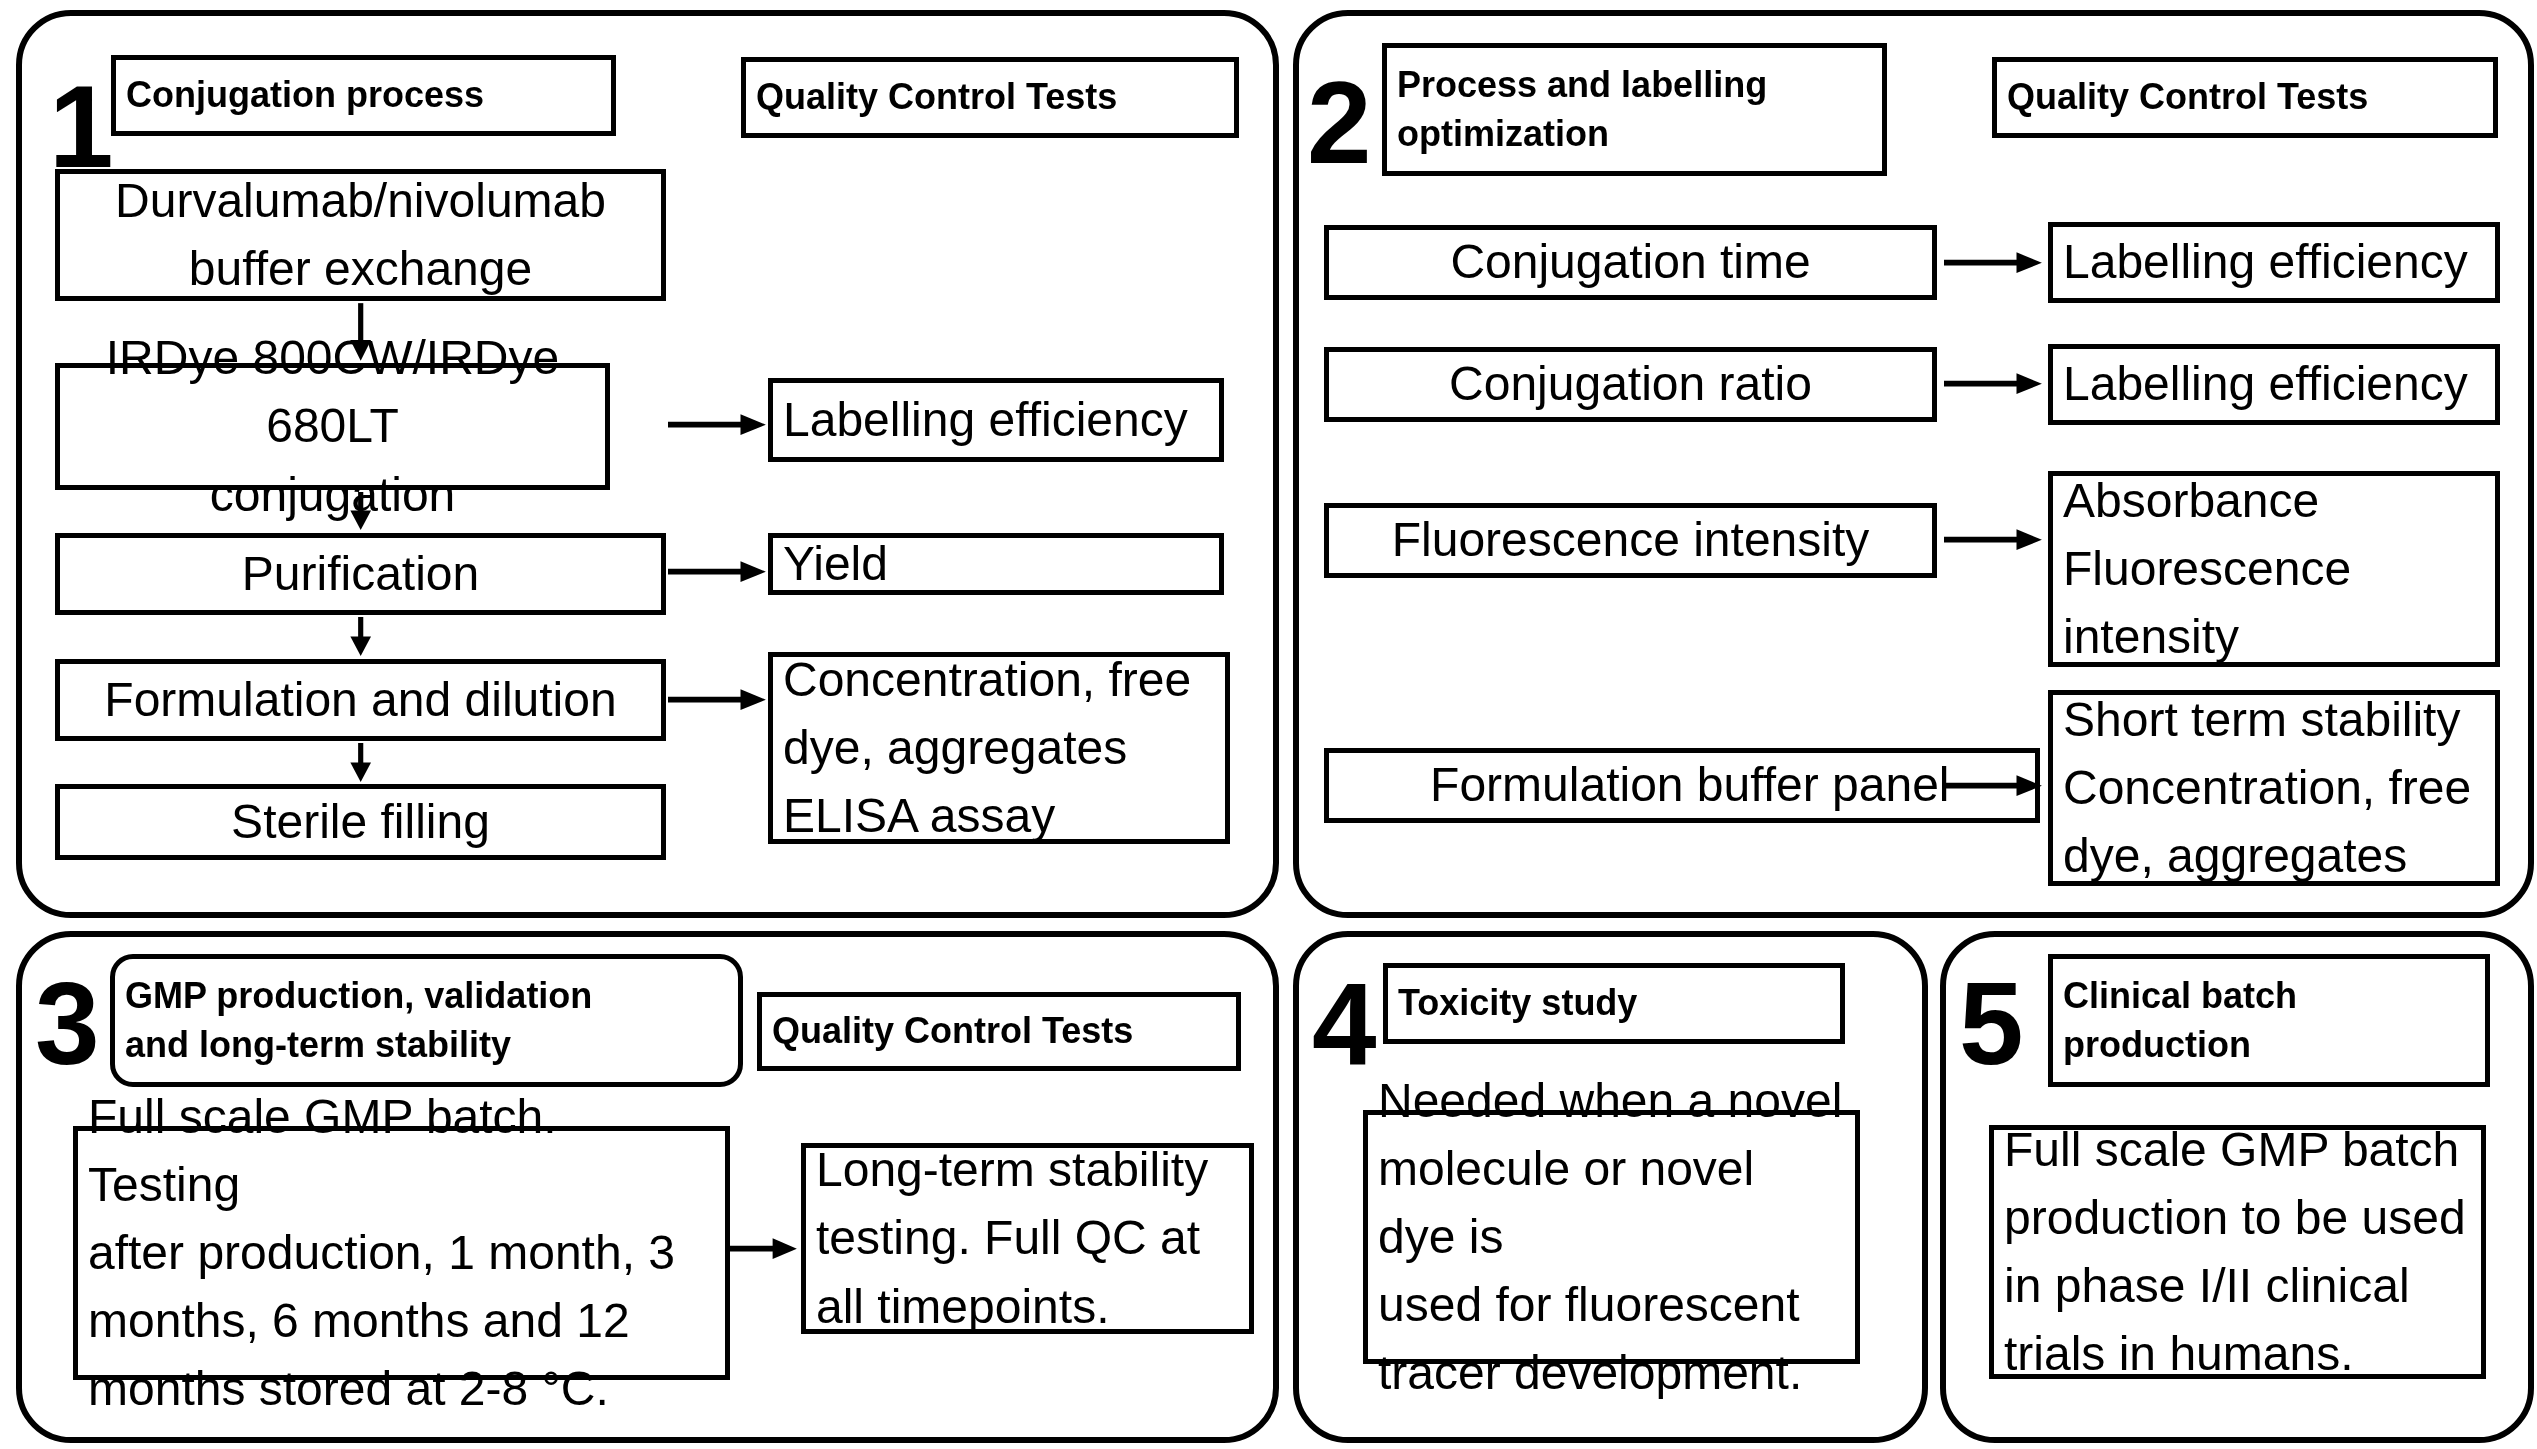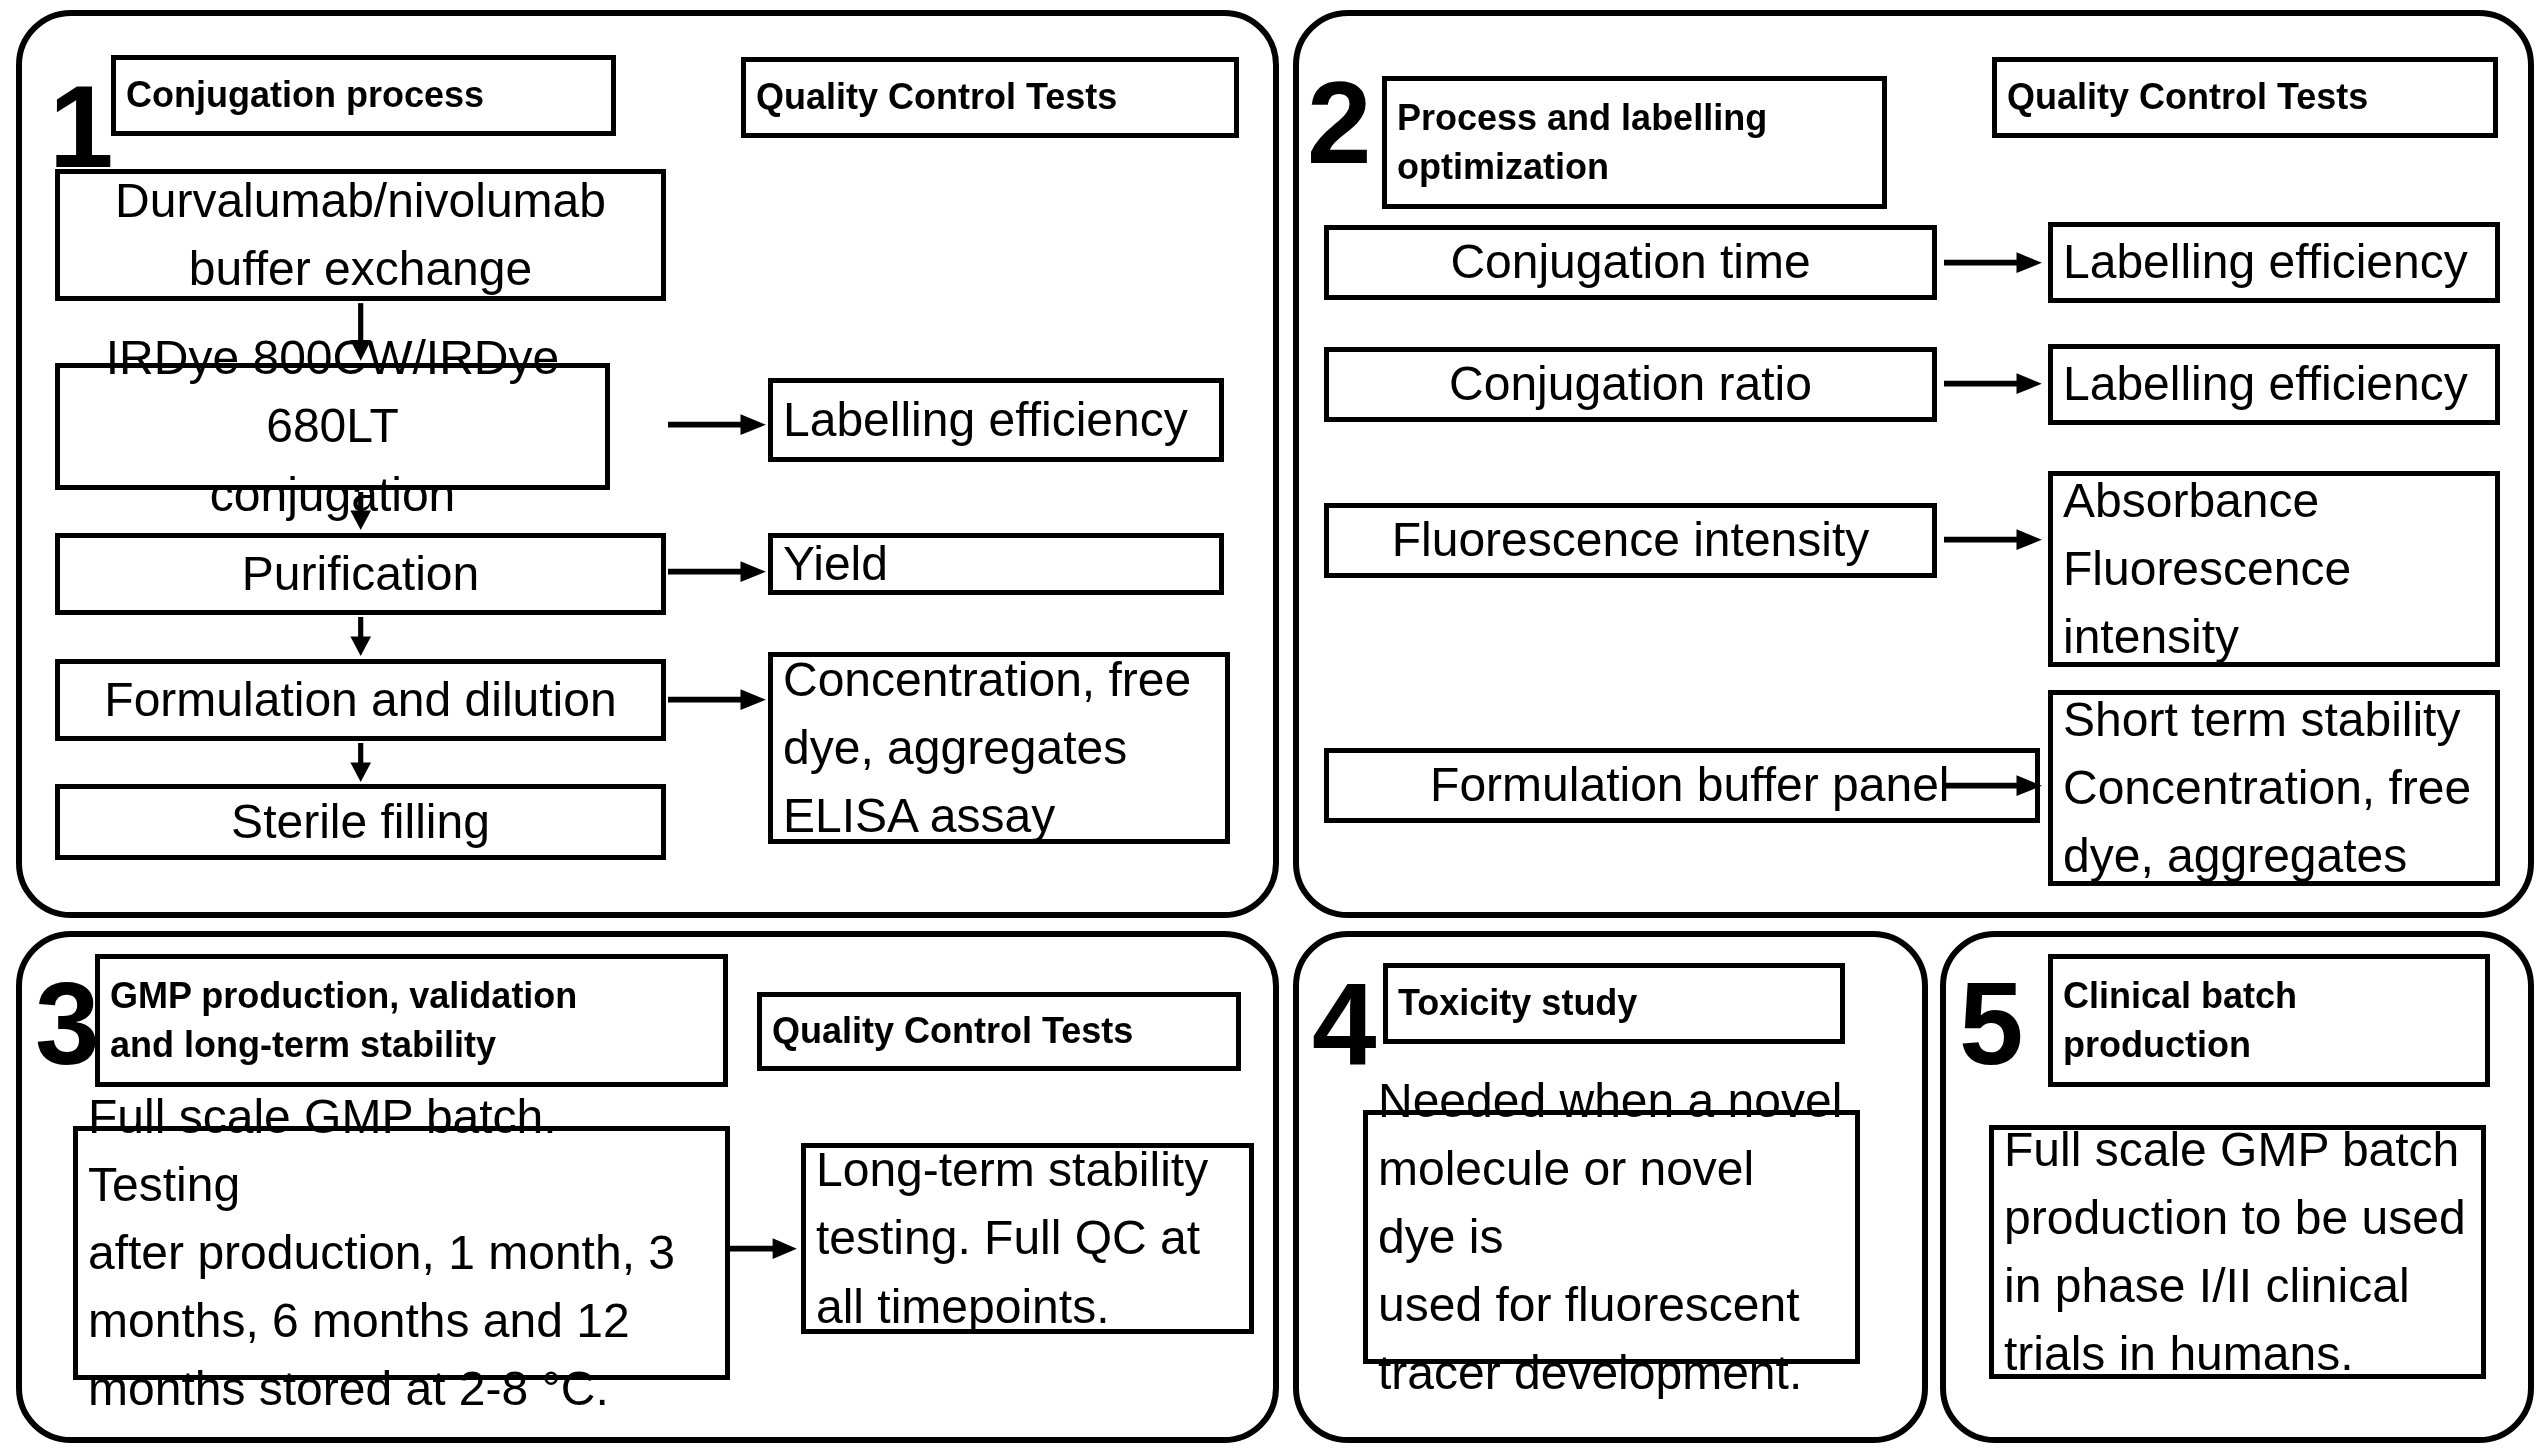--- a/index.html
+++ b/index.html
@@ -113,21 +113,21 @@
     </svg>
 </div>
 <div class="arrow" style="left:668px; top:687px;">
   <svg width="99" height="25.4" viewBox="0 0 172 44">
       <line x1="0" y1="22" x2="130" y2="22" stroke="#000" stroke-width="10"></line>
       <polygon points="126,4 126,40 170,22" fill="#000"></polygon>
     </svg>
 </div>
 
 <div class="num" style="left:1307px; top:65px;">2</div>
-<div class="box hdr left" style="left:1382px; top:43px; width:505px; height:133px;margin-top:33px;">Process and labelling
+<div class="box hdr left" style="left:1382px; top:43px; width:505px; height:133px;">Process and labelling
 optimization</div>
 <div class="box hdr left" style="left:1992px; top:57px; width:506px; height:81px;">Quality Control Tests</div>
 
 <div class="box center" style="left:1324px; top:225px; width:613px; height:75px;">Conjugation time</div>
 <div class="box center" style="left:1324px; top:347px; width:613px; height:75px;">Conjugation ratio</div>
 <div class="box center" style="left:1324px; top:503px; width:613px; height:75px;">Fluorescence intensity</div>
 <div class="box center" style="left:1324px; top:748px; width:716px; height:75px;padding-left:26px;">Formulation buffer panel</div>
 
 <div class="box left" style="left:2048px; top:222px; width:452px; height:81px;">Labelling efficiency</div>
 <div class="box left" style="left:2048px; top:344px; width:452px; height:81px;">Labelling efficiency</div>
@@ -157,21 +157,21 @@
     </svg>
 </div>
 <div class="arrow" style="left:1944px; top:773px;">
   <svg width="99" height="25.4" viewBox="0 0 172 44">
       <line x1="0" y1="22" x2="130" y2="22" stroke="#000" stroke-width="10"></line>
       <polygon points="126,4 126,40 170,22" fill="#000"></polygon>
     </svg>
 </div>
 
 <div class="num" style="left:35px; top:966px;">3</div>
-<div class="box hdr left" style="left:95px; top:954px; width:633px; height:133px;">GMP production, validation
+<div class="box hdr left" style="left:110px; top:954px; width:633px; height:133px;border-radius:23px;">GMP production, validation
 and long-term stability</div>
 <div class="box hdr left" style="left:757px; top:992px; width:484px; height:79px;">Quality Control Tests</div>
 
 <div class="box left" style="left:73px; top:1126px; width:657px; height:254px;">Full scale GMP batch. Testing
 after production, 1 month, 3
 months, 6 months and 12
 months stored at 2-8 °C.</div>
 <div class="box left" style="left:801px; top:1143px; width:453px; height:191px;">Long-term stability
 testing. Full QC at
 all timepoints.</div>

